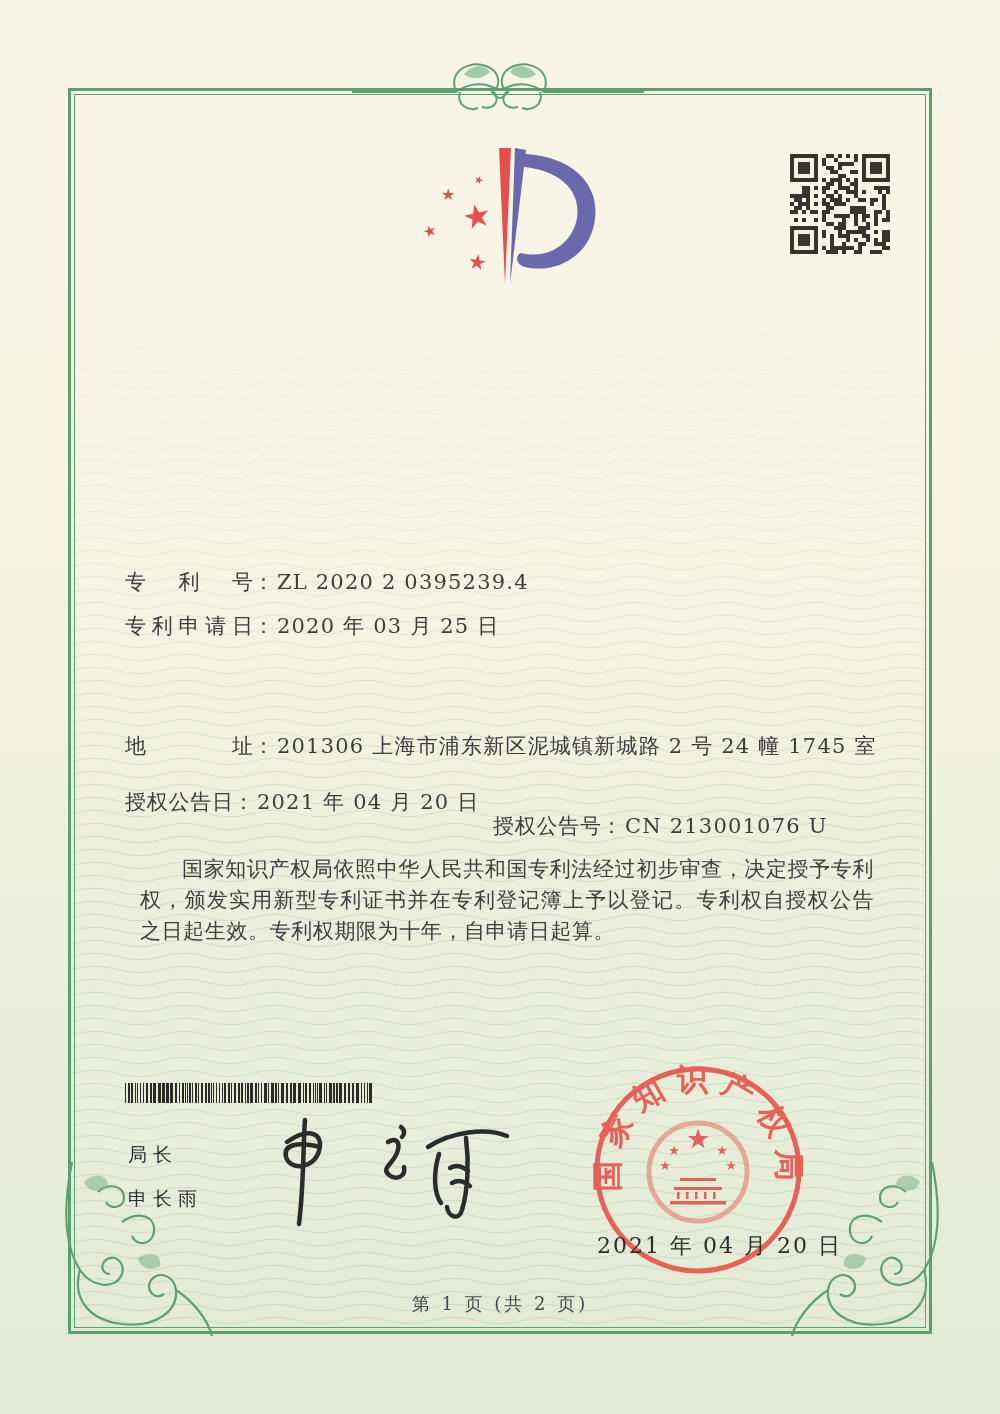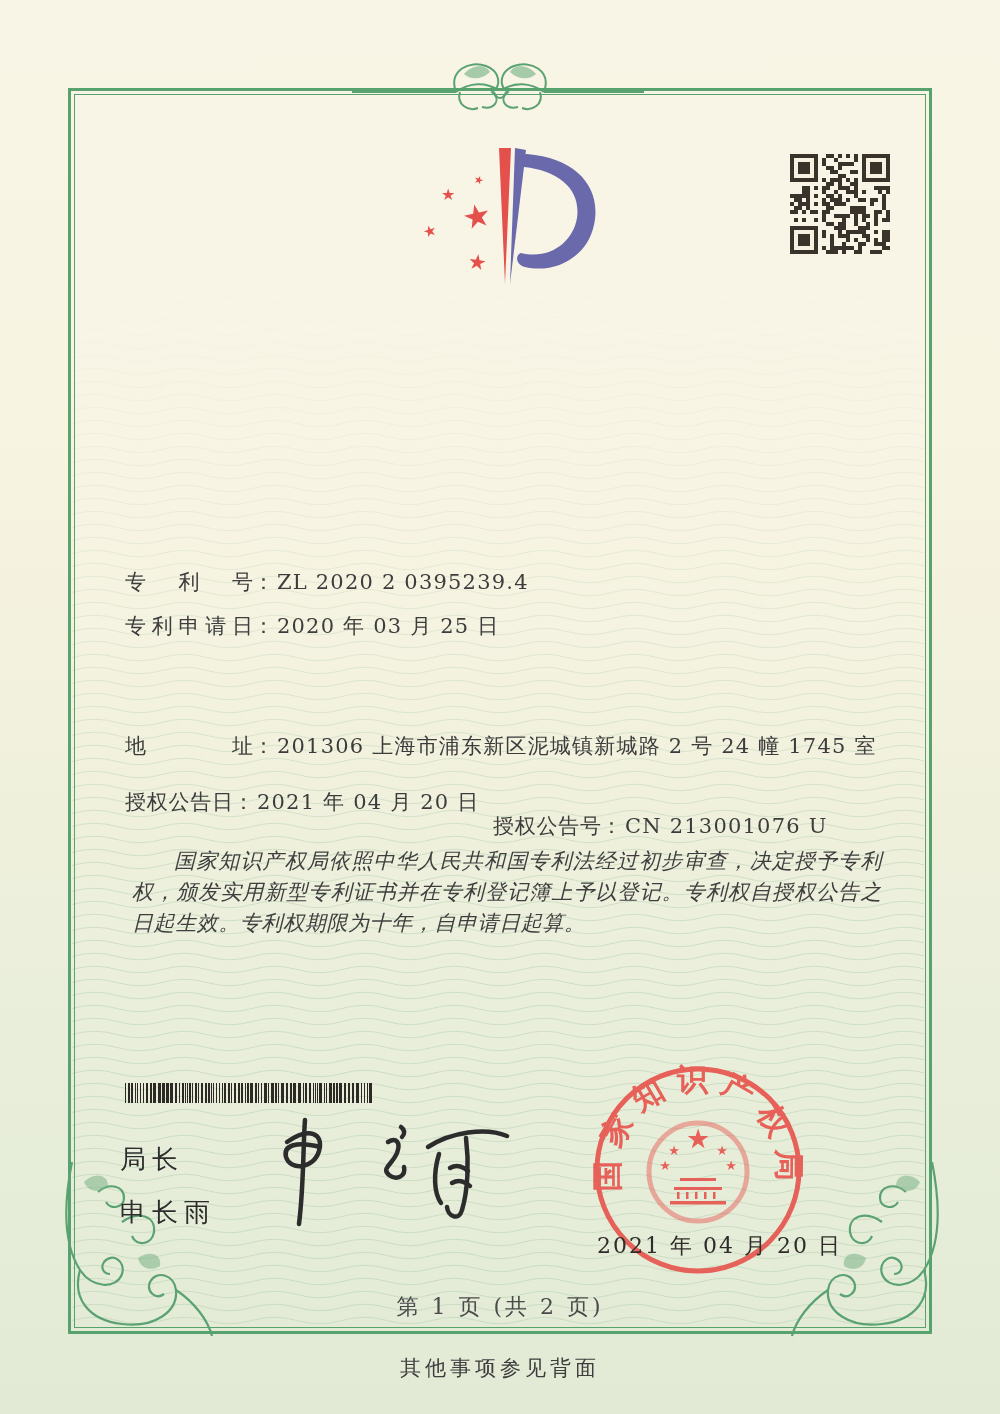--- a/index.html
+++ b/index.html
@@ -19,28 +19,28 @@
   .qr{position:absolute;left:788px;top:152px;width:104px;height:104px;}
   .title{position:absolute;left:0;top:296px;width:100%;text-align:center;font-size:54px;font-weight:600;letter-spacing:10px;color:#393939;}
   .frow{position:absolute;left:125px;width:790px;font-size:21px;color:#3c3c3c;white-space:nowrap;}
   .flabel{display:inline-block;width:128px;text-align:justify;text-align-last:justify;}
   .fcolon{display:inline-block;width:24px;}
   .fvalue{letter-spacing:1.2px;}
   .r0{top:431px}.r1{top:492px}.r2{top:568px}.r3{top:612px}.r4{top:672px}.r5{top:732px}.r6{top:788px}
   .grant2{position:absolute;left:368px;top:0;margin-top:24px;}
   .grant2 .flabel{width:108px;}
   .paras{position:absolute;left:124px;top:838px;width:766px;font-size:21px;line-height:31px;letter-spacing:.6px;color:#3e3e3e;text-align:justify;}
-  .paras p{margin:8px;text-indent:2em;font-style:italic;}
+  .paras p{margin:16px;text-indent:2em;}
   .barcode{position:absolute;left:123px;top:1083px;width:256px;height:20px;}
-  .director{position:absolute;left:120px;top:1142px;font-family:"DejaVu Sans","Liberation Sans",sans-serif;font-size:26px;letter-spacing:6px;color:#2d2d2d;}
+  .director{position:absolute;left:128px;top:1142px;font-family:"DejaVu Sans","Liberation Sans",sans-serif;font-size:19px;letter-spacing:6px;color:#2d2d2d;}
   .director div{margin-bottom:18px;}
   .sign{position:absolute;left:260px;top:1112px;}
   .seal{position:absolute;left:586px;top:1058px;}
   .seal-date{position:absolute;left:597px;top:1231px;font-size:22px;letter-spacing:2px;color:#2f2b28;}
-  .page-info{position:absolute;left:0;top:1292px;width:100%;text-align:center;font-size:22px;letter-spacing:3px;color:#4a4a4a;}
+  .page-info{position:absolute;left:0;top:1292px;width:100%;text-align:center;font-size:18px;letter-spacing:3px;color:#4a4a4a;}
   .back-note{position:absolute;left:0;top:1354px;width:100%;text-align:center;font-size:21px;letter-spacing:4px;color:#3d3d3d;}
   .ornament-top{position:absolute;left:352px;top:52px;}
   .fl-bl{position:absolute;left:58px;top:1162px;}
   .fl-br{position:absolute;left:776px;top:1162px;transform:scaleX(-1);}
 </style>
 </head>
 <body>
 
 <div class="page">
 
@@ -465,15 +465,14 @@
       <rect x="109" y="134" width="2.5" height="7" fill="#e7564f"></rect>
       <rect x="118" y="134" width="2.5" height="7" fill="#e7564f"></rect>
       <rect x="127" y="134" width="2.5" height="7" fill="#e7564f"></rect>
       <rect x="84" y="143" width="56" height="3.5" fill="#e7564f"></rect>
     </g>
   </svg>
 
   <div class="seal-date">2021 年 04 月 20 日</div>
 
   <div class="page-info">第 1 页 (共 2 页)</div>
-  <div class="back-note">其他事项参见背面</div>
 
 </div>
 
 </body></html>

